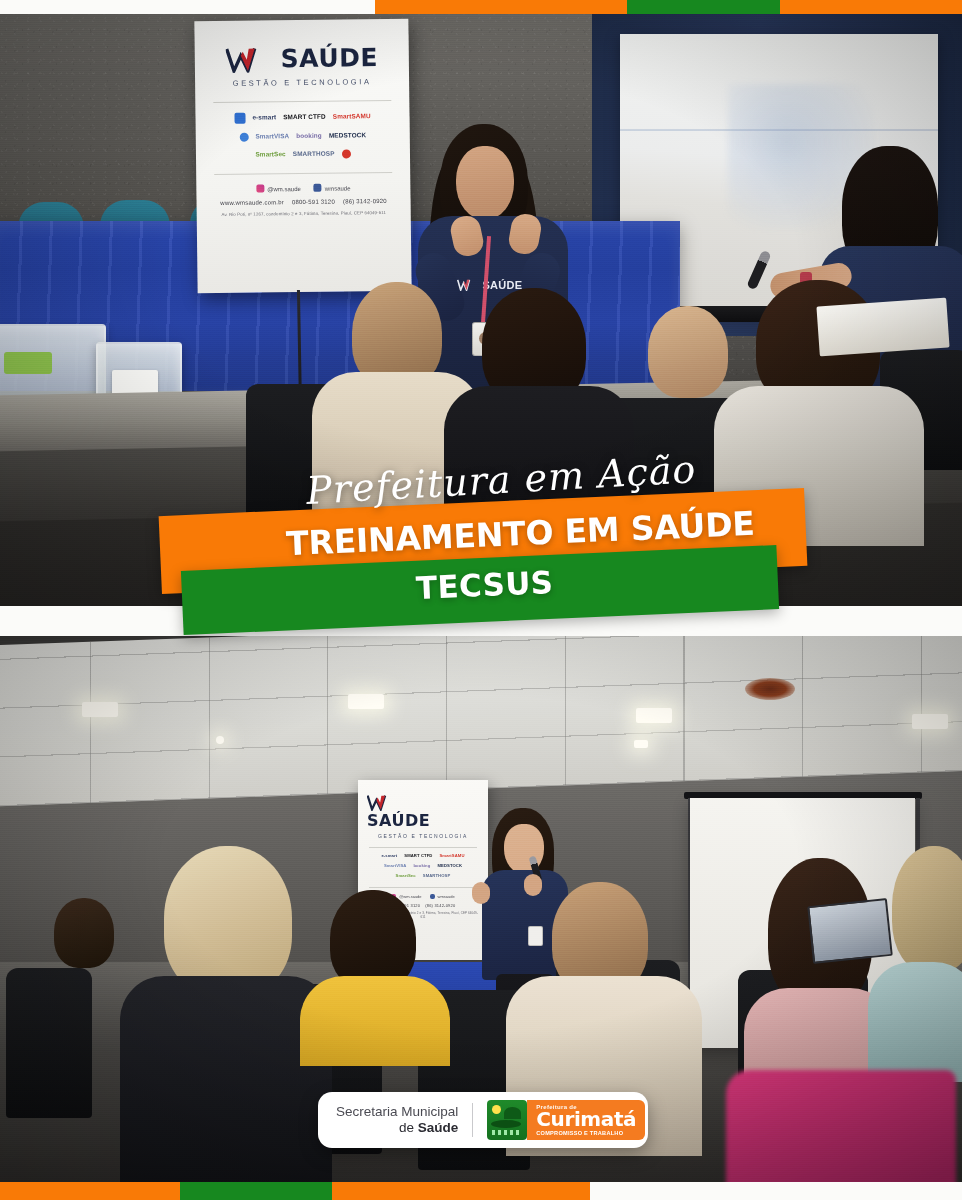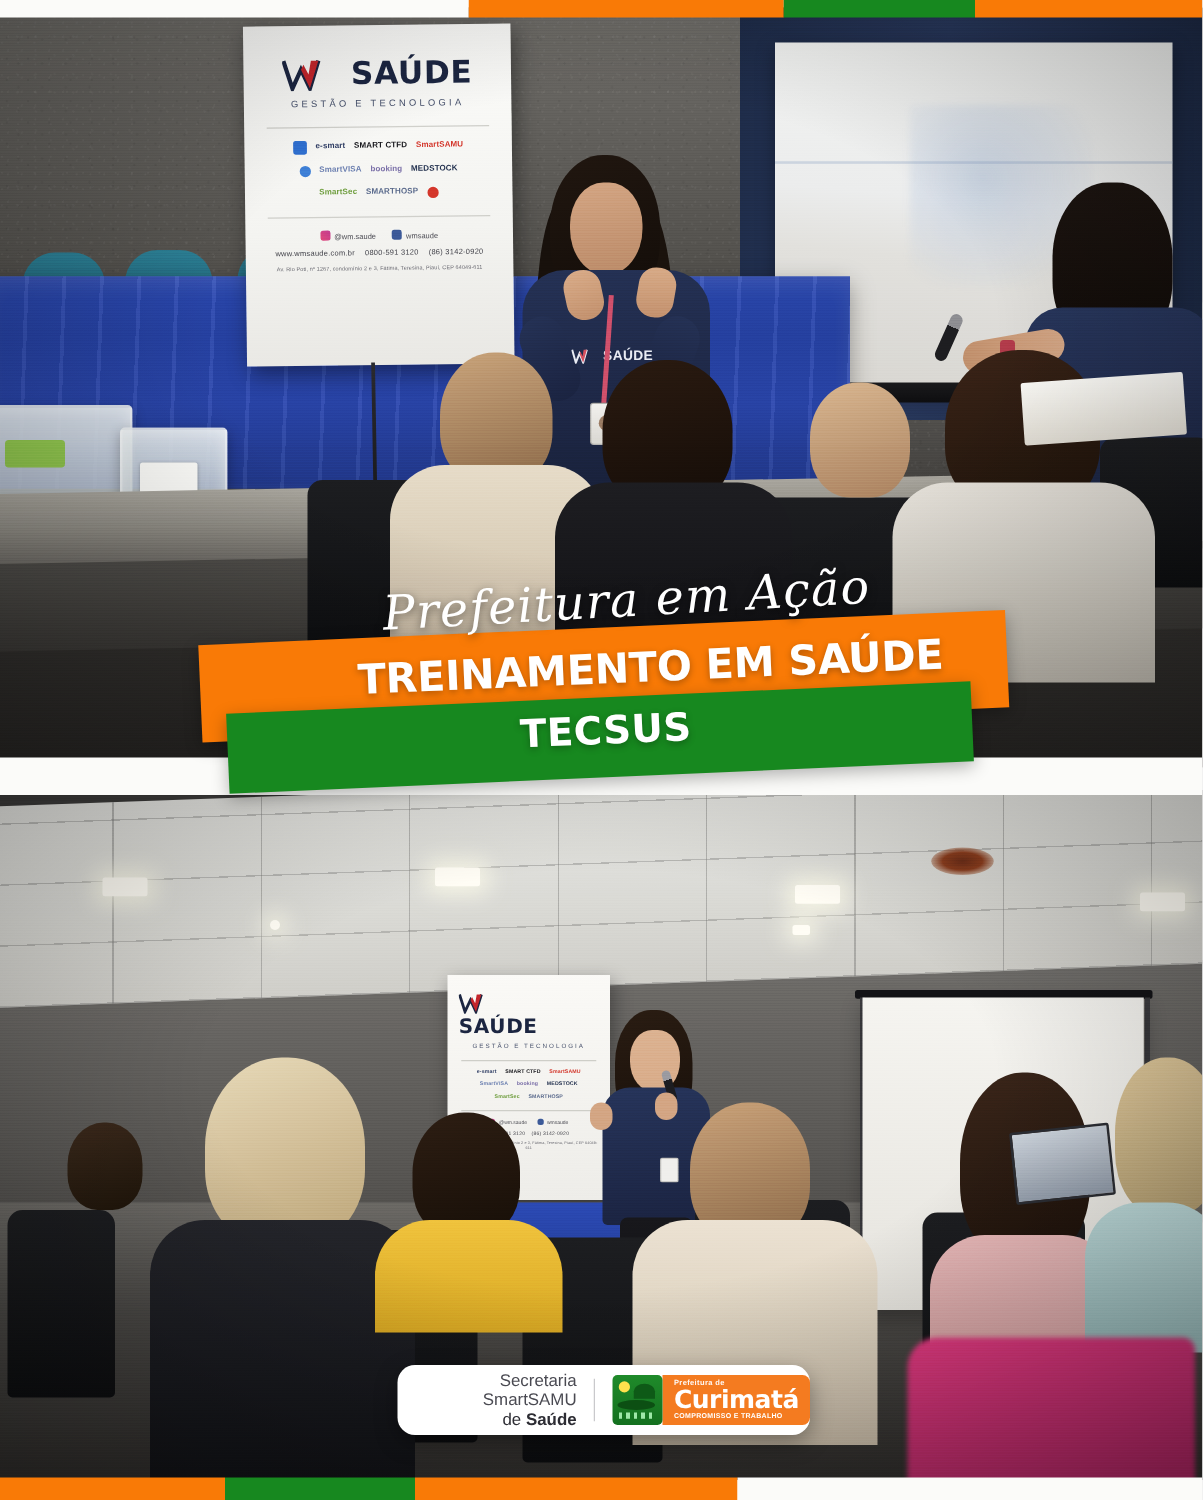--- a/index.html
+++ b/index.html
@@ -626,21 +626,21 @@
   <div class="title-wrap">
     <div class="bar-orange"></div>
     <div class="bar-green"></div>
     <div class="script-title">Prefeitura em Ação</div>
     <div class="line1">TREINAMENTO EM SAÚDE</div>
     <div class="line2">TECSUS</div>
   </div>
 
   <div class="footer-pill">
     <div class="sec-txt">
-      <div class="l1">Secretaria SmartSAMU</div>
+      <div class="l1">Secretaria Municipal</div>
       <div class="l2"><span>de </span><b>Saúde</b></div>
     </div>
     <div class="pill-div"></div>
     <div class="cur-logo">
       <div class="cur-crest">
         <span class="sun"></span>
         <span class="hill"></span>
         <span class="fish"></span>
         <span class="wave"></span>
       </div>

